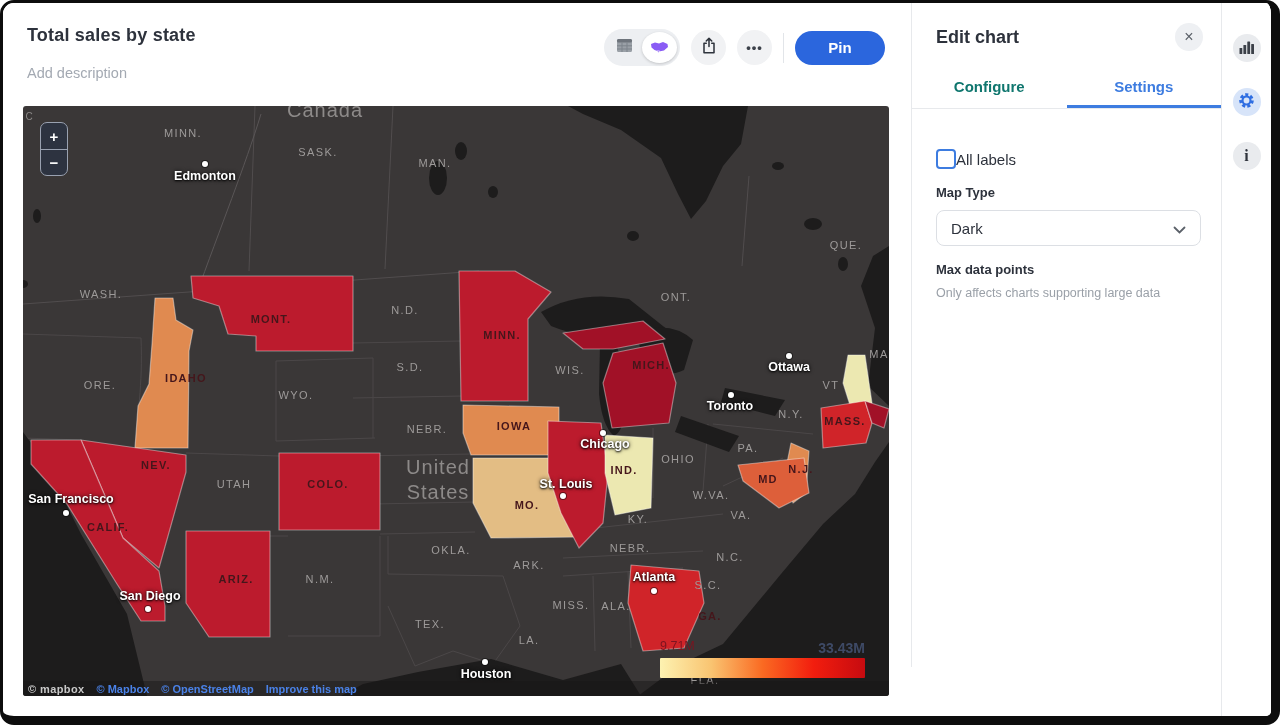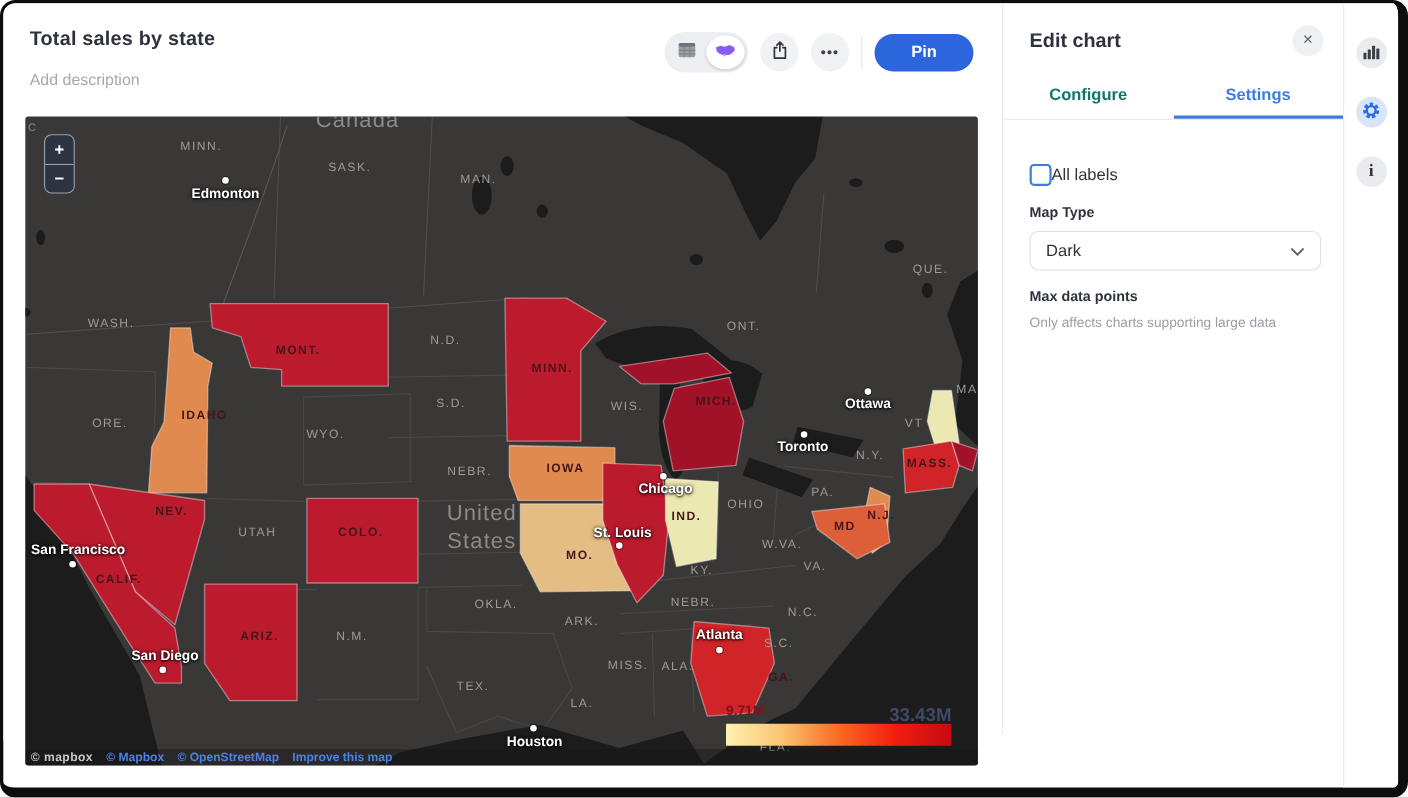--- a/index.html
+++ b/index.html
@@ -27,22 +27,22 @@
   .tone-region{color:#9d9a99;font-size:11px;letter-spacing:1.4px;}
   .tone-faint{color:#8a8786;font-size:10px;}
   .tone-dark{color:#45161b;font-size:11px;letter-spacing:1.3px;font-weight:700;}
   .tone-big{color:#8d8a89;font-size:20px;letter-spacing:1px;}
   .tone-city{color:#fff;font-size:12.5px;font-weight:700;text-shadow:0 1px 2px rgba(0,0,0,.95),0 0 4px rgba(0,0,0,.8);}
   .city-dot{position:absolute;width:6px;height:6px;border-radius:50%;background:#fff;transform:translate(-50%,-50%);box-shadow:0 0 0 1px rgba(0,0,0,.45);}
   .zoomctl{position:absolute;left:17px;top:16px;width:28px;border:1.5px solid #99a1b0;border-radius:7px;background:#2d3340;overflow:hidden;z-index:5;}
   .zbtn{height:26px;display:flex;align-items:center;justify-content:center;color:#fff;font-size:15px;font-weight:700;}
   .zbtn + .zbtn{border-top:1.5px solid #99a1b0;}
   .legend-bar{position:absolute;left:637px;top:552px;width:205px;height:20px;border-radius:1px;z-index:4;}
-  .legend-min{position:absolute;left:637px;top:533px;font-size:12.5px;font-weight:700;color:var(--legend-min,#7c1420);z-index:4;}
-  .legend-max{position:absolute;left:842px;top:534px;transform:translateX(-100%);font-size:17px;font-weight:700;color:var(--legend-max,#3e4a66);z-index:4;}
+  .legend-min{position:absolute;left:637px;top:533px;font-size:12.5px;font-weight:400;color:var(--legend-min,#7c1420);z-index:4;}
+  .legend-max{position:absolute;left:842px;top:534px;transform:translateX(-100%);font-size:14px;font-weight:700;color:var(--legend-max,#3e4a66);z-index:4;}
   .attrib{position:absolute;left:0;right:0;bottom:0;height:15px;display:flex;align-items:center;gap:12px;padding:0 5px;font-size:11px;background:rgba(25,23,23,.45);z-index:6;}
   .attrib .logo{color:#c9c9c9;font-weight:700;letter-spacing:.4px;}
   .attrib a{color:var(--link-blue,#4a82e8);font-weight:700;text-decoration:none;}
 
   
   .panel{position:absolute;left:908px;top:0;width:310px;height:664px;background:#fff;border-left:1px solid #e7e9ec;}
   .panel-head{display:flex;justify-content:space-between;align-items:center;padding:20px 18px 0 24px;}
   .panel-title{font-size:18px;font-weight:700;color:#2d323c;}
   .close-btn{width:28px;height:28px;border-radius:50%;background:#eef0f3;color:#5b6169;font-size:16px;display:flex;align-items:center;justify-content:center;border:none;line-height:1;}
   .tabs{display:flex;margin-top:16px;border-bottom:1px solid #e7e9ec;}

